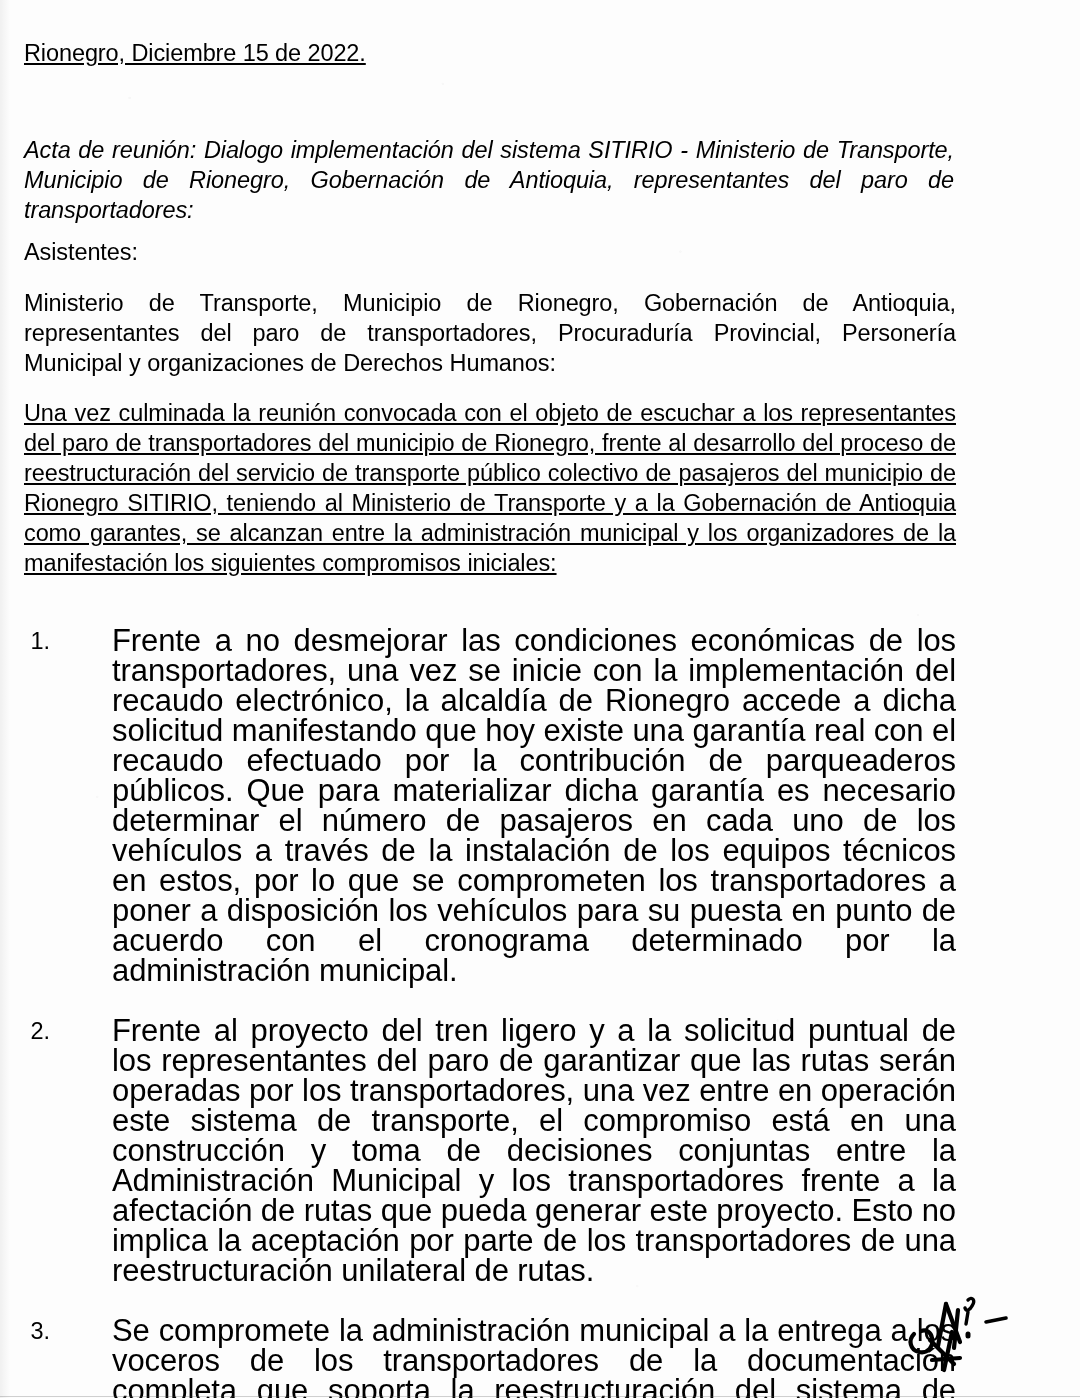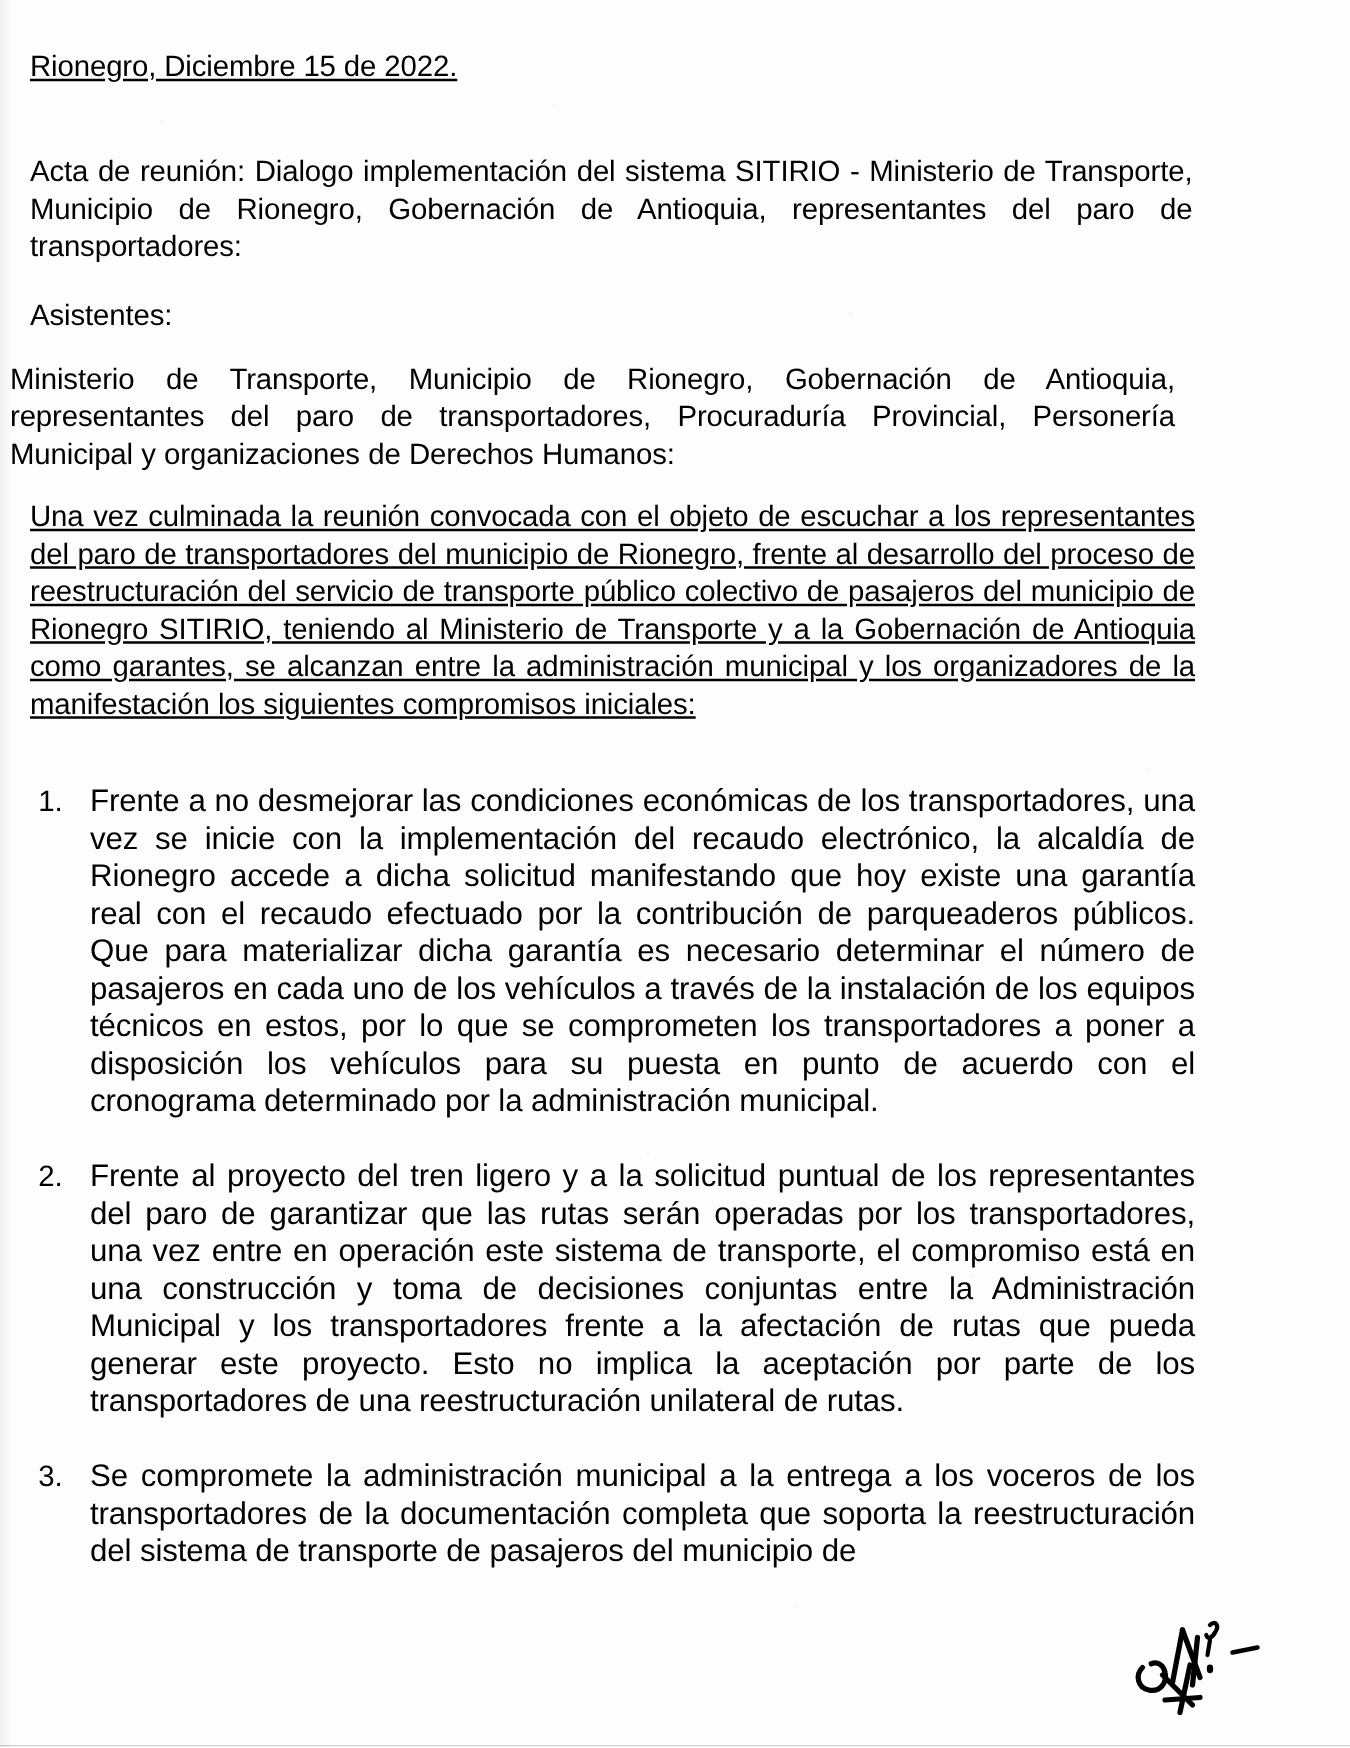--- a/index.html
+++ b/index.html
@@ -57,23 +57,23 @@
     position: absolute;
     left: 24px;
     top: 38px;
     font-size: 23.5px;
     line-height: 30px;
     letter-spacing: -0.1px;
     white-space: nowrap;
     text-decoration: underline;
   }
 
-  .block-title { position: absolute; left: 24px; top: 122px; width: 930px; }
+  .block-title { position: absolute; left: 24px; top: 135px; width: 930px; font-style: italic; }
   .label-asistentes { position: absolute; left: 24px; top: 237px; width: 930px; text-align: left; }
-  .block-attendees { position: absolute; left: 8px; top: 288px; width: 932px; }
+  .block-attendees { position: absolute; left: 24px; top: 288px; width: 932px; }
   .block-body { position: absolute; left: 24px; top: 398px; width: 932px; text-decoration: underline; }
 
   
   .list {
     position: absolute;
     left: 24px;
     top: 626px;
     width: 932px;
   }
   .list-item {
@@ -87,24 +87,25 @@
     width: 48px;
     font-size: 23.5px;
     line-height: 30px;
     text-align: right;
     padding-right: 22px;
     box-sizing: border-box;
     letter-spacing: -0.1px;
   }
   .li-text {
     flex: 1 1 auto;
-    font-size: 25px;
+    font-size: 31px;
     line-height: 30px;
     text-align: justify;
     letter-spacing: -0.1px;
+    margin-left: 40px;
   }
 
   
   .signature {
     position: absolute;
     right: 46px;
     bottom: 22px;
     width: 132px;
     height: 92px;
   }

